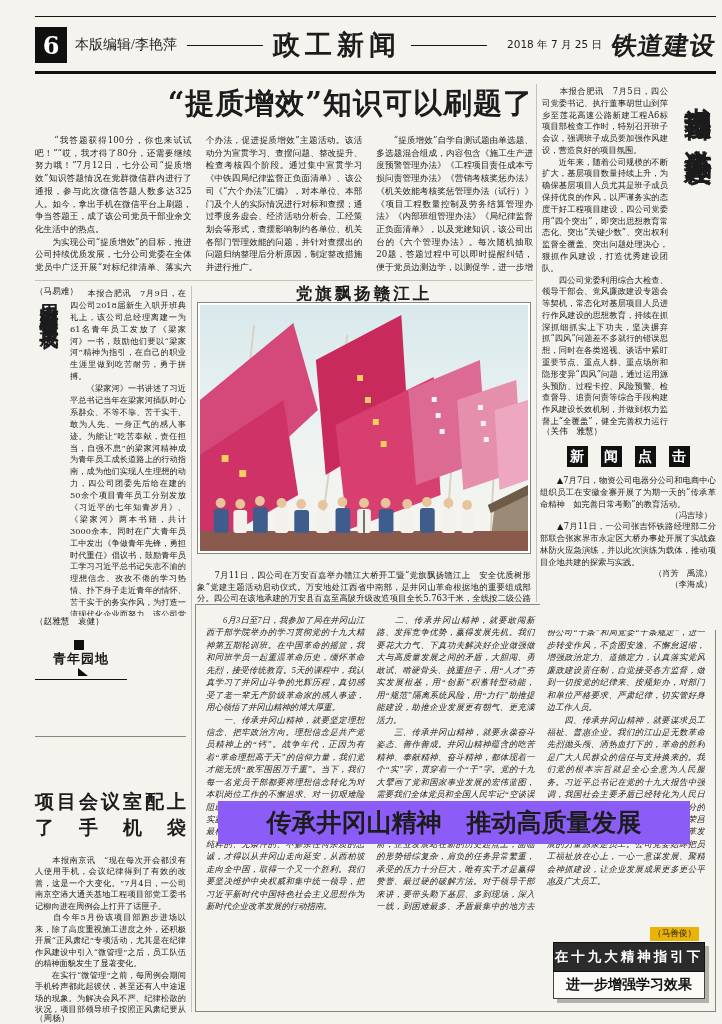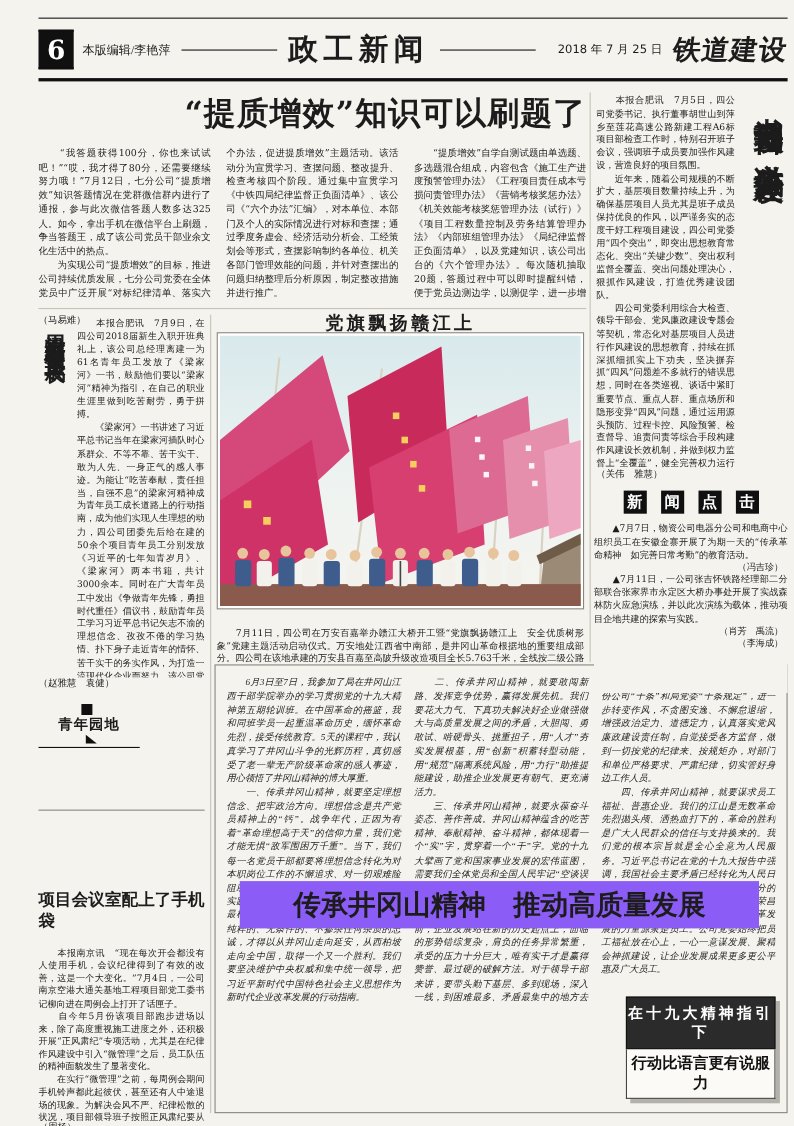--- a/index.html
+++ b/index.html
@@ -4,21 +4,21 @@
 <style>
   html,body{margin:0;padding:0;}
   body{width:722px;height:1024px;background:#efede8;font-family:"DejaVu Serif","Liberation Serif",serif;color:#1c1c1c;}
   .page{position:relative;width:722px;height:1024px;background:#f5f3ee;overflow:hidden;}
 
   
   .header{position:absolute;left:35px;top:16px;width:681px;}
   .header .topline{border-top:1.5px solid #151515;margin-bottom:6px;}
   .header .row{display:flex;align-items:center;height:44px;}
   .pagenum{width:32px;height:32px;background:#101010;color:#fff;display:flex;align-items:center;justify-content:center;font-size:24px;font-weight:bold;border-top:2px solid #101010;border-bottom:2px solid #101010;}
-  .editor{font-size:11px;margin-left:8px;white-space:nowrap;font-family:Liberation Serif, serif;}
+  .editor{font-size:14px;margin-left:8px;white-space:nowrap;font-family:Liberation Serif, serif;}
   .hrule{flex:1;height:1px;background:#151515;margin:0 10px;}
   .section-title{font-size:27px;font-weight:bold;letter-spacing:5px;white-space:nowrap;}
   .pubdate{font-size:10.5px;white-space:nowrap;margin:0 10px;font-family:"DejaVu Sans","Liberation Sans",sans-serif;}
   .masthead{font-size:25px;font-weight:900;white-space:nowrap;transform:skewX(-8deg);letter-spacing:1px;}
   .header .thickline{border-bottom:3px solid #101010;margin-top:4px;}
 
   
   .bodytext{white-space:pre-line;text-align:justify;line-height:1.48;overflow:hidden;}
   .byline{text-align:left;font-size:8.6px;padding-right:6px;}
 
@@ -45,39 +45,39 @@
   
   .secr{position:absolute;left:542px;top:86px;width:174px;height:356px;}
   .vhead-right{float:right;width:42px;height:350px;writing-mode:vertical-rl;text-orientation:upright;font-size:27px;font-weight:900;letter-spacing:2px;margin-left:6px;}
   .secr .bodytext{font-size:8.3px;height:340px;line-height:1.42;}
 
   
   .essay{position:absolute;left:195px;top:604px;width:521px;height:408px;border:1px solid #8a867e;background:#f5f3ee;box-sizing:border-box;}
   .essay-body{position:absolute;left:10px;top:10px;right:10px;bottom:10px;column-count:3;column-gap:12px;font-size:8.4px;font-style:italic;font-family:Liberation Serif, serif;}
   .essay-headline{position:absolute;left:22px;top:196px;width:472px;background:#8b5cf6;text-align:center;font-size:25px;font-weight:900;white-space:nowrap;padding:5px 0;font-style:normal;}
   .essay-byline{position:absolute;right:16px;top:322px;background:#eab308;font-size:8.6px;padding:1px 3px;font-style:normal;}
-  .black-box{position:absolute;right:10px;bottom:12px;width:136px;box-shadow:4px 4px 0 rgba(60,55,45,.35);font-style:normal;}
+  .black-box{position:absolute;right:10px;bottom:12px;width:152px;box-shadow:4px 4px 0 rgba(60,55,45,.35);font-style:normal;}
   .bb1{background:#2b2b2b;color:#fff;border:1px solid #111;text-align:center;font-size:13.5px;font-weight:900;letter-spacing:3px;padding:5px 0;}
   .bb2{background:#fbfaf6;color:#111;border:1px solid #444;border-top:none;text-align:center;font-size:14px;font-weight:900;padding:4px 0;}
 
   
   .news{position:absolute;left:540px;top:440px;width:176px;height:190px;background:#f5f3ee;}
   .news-head{display:flex;justify-content:center;gap:13px;margin:6px 0 8px 0;}
   .news-head .sq{width:21px;height:21px;background:#101010;color:#fff;display:flex;align-items:center;justify-content:center;font-size:14px;font-weight:bold;}
   .news-item{font-size:8.3px;line-height:1.42;text-align:justify;white-space:pre-line;}
   .news-byline{text-align:right;font-size:8.3px;padding-right:4px;}
 
   
   .youth{position:absolute;left:35px;top:640px;width:151px;}
   .youth-banner{display:flex;align-items:center;border-bottom:1.5px solid #101010;padding-bottom:3px;width:92px;flex-direction:column;}
   .youth-banner .sq{width:10px;height:10px;background:#101010;margin-right:4px;}
   .youth-banner .lbl{font-size:13px;font-weight:900;letter-spacing:1px;}
   .youth-banner .tri{width:0;height:0;border-left:10px solid #101010;border-top:8px solid transparent;margin-left:4px;}
   .youth-hr{border-bottom:1px solid #8a867e;margin-top:56px;}
-  .youth-headline{margin-top:72px;font-size:15px;font-weight:900;text-align:justify;text-align-last:justify;}
+  .youth-headline{margin-top:52px;font-size:19px;font-weight:900;text-align:justify;text-align-last:justify;}
   .youth .bodytext{margin-top:14px;font-size:8.2px;height:158px;line-height:1.4;}
 </style>
 </head>
 <body>
 
 <div class="page">
 
   <div class="header">
     <div class="topline"></div>
     <div class="row">
@@ -212,21 +212,21 @@
   <div class="essay">
     <div class="essay-body bodytext">　　6月3日至7日，我参加了局在井冈山江西干部学院举办的学习贯彻党的十九大精神第五期轮训班。在中国革命的摇篮，我和同班学员一起重温革命历史，缅怀革命先烈，接受传统教育。5天的课程中，我认真学习了井冈山斗争的光辉历程，真切感受了老一辈无产阶级革命家的感人事迹，用心领悟了井冈山精神的博大厚重。
 　　一、传承井冈山精神，就要坚定理想信念、把牢政治方向。理想信念是共产党员精神上的“钙”。战争年代，正因为有着“革命理想高于天”的信仰力量，我们党才能无惧“敌军围困万千重”。当下，我们每一名党员干部都要将理想信念转化为对本职岗位工作的不懈追求、对一切艰难险阻敢于担当，才能在思想上正本清源，在实践中迎难而上。对党忠诚是对共产党人最根本的政治要求，我们党正是凭借这份纯粹的、无条件的、不掺杂任何杂质的忠诚，才得以从井冈山走向延安，从西柏坡走向全中国，取得一个又一个胜利。我们要坚决维护中央权威和集中统一领导，把习近平新时代中国特色社会主义思想作为新时代企业改革发展的行动指南。
 　　二、传承井冈山精神，就要敢闯新路、发挥竞争优势，赢得发展先机。我们要花大力气、下真功夫解决好企业做强做大与高质量发展之间的矛盾，大胆闯、勇敢试、啃硬骨头、挑重担子，用“人才”夯实发展根基，用“创新”积蓄转型动能，用“规范”隔离系统风险，用“力行”助推提能建设，助推企业发展更有朝气、更充满活力。
 　　三、传承井冈山精神，就要永葆奋斗姿态、善作善成。井冈山精神蕴含的吃苦精神、奉献精神、奋斗精神，都体现着一个“实”字，贯穿着一个“干”字。党的十九大擘画了党和国家事业发展的宏伟蓝图，需要我们全体党员和全国人民牢记“空谈误国、实干兴邦”的理念，保持谦虚谨慎、不骄不躁的作风，才能实现第一个百年奋斗目标，才能创造更加幸福美好的生活。当前，企业发展站在新的历史起点上，面临的形势错综复杂，肩负的任务异常繁重，承受的压力十分巨大，唯有实干才是赢得赞誉、最过硬的破解方法。对于领导干部来讲，要带头勤下基层、多到现场，深入一线，到困难最多、矛盾最集中的地方去解决问题，自觉执行中央“八项规定”、股份公司“十条”和局党委“十条规定”，进一步转变作风，不贪图安逸、不懈怠退缩，增强政治定力、道德定力，认真落实党风廉政建设责任制，自觉接受各方监督，做到一切按党的纪律来、按规矩办，对部门和单位严格要求、严肃纪律，切实管好身边工作人员。
 　　四、传承井冈山精神，就要谋求员工福祉、普惠企业。我们的江山是无数革命先烈抛头颅、洒热血打下的，革命的胜利是广大人民群众的信任与支持换来的。我们党的根本宗旨就是全心全意为人民服务。习近平总书记在党的十九大报告中强调，我国社会主要矛盾已经转化为人民日益增长的美好生活需要和不平衡不充分的发展之间的矛盾。对于国家而言，繁荣昌盛的根基是人民；对于企业来说，改革发展的力量源泉是员工。公司党委始终把员工福祉放在心上，一心一意谋发展、聚精会神抓建设，让企业发展成果更多更公平惠及广大员工。</div>
     <div class="essay-headline">传承井冈山精神　推动高质量发展</div>
     <div class="essay-byline">（马善俊）</div>
     <div class="black-box">
       <div class="bb1">在十九大精神指引下</div>
-      <div class="bb2">行动比语言更有说服力</div>
+      <div class="bb2">进一步增强学习效果</div>
     </div>
   </div>
 
   <div class="news">
     <div class="news-head">
       <div class="sq">新</div>
       <div class="sq">闻</div>
       <div class="sq">点</div>
       <div class="sq">击</div>
     </div>

